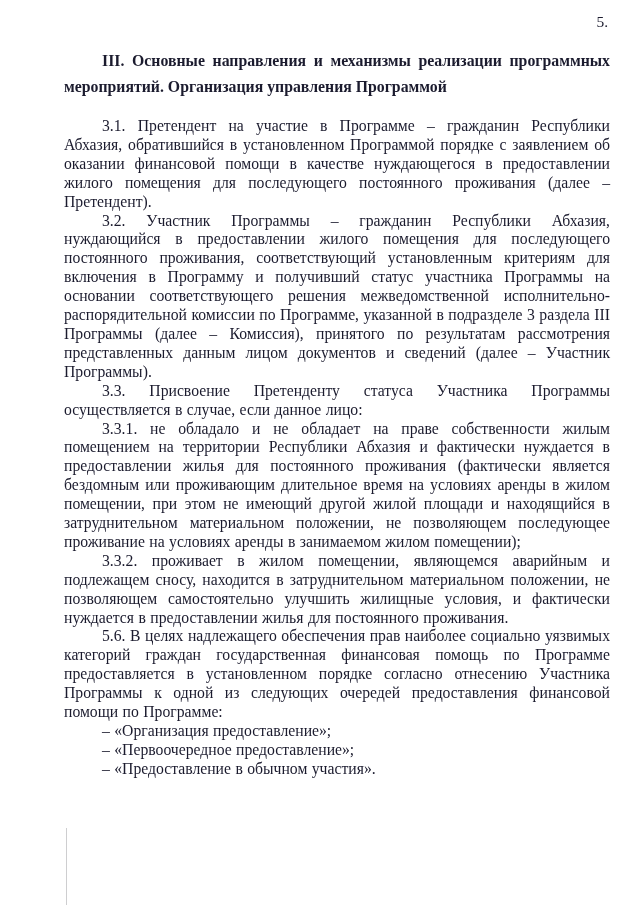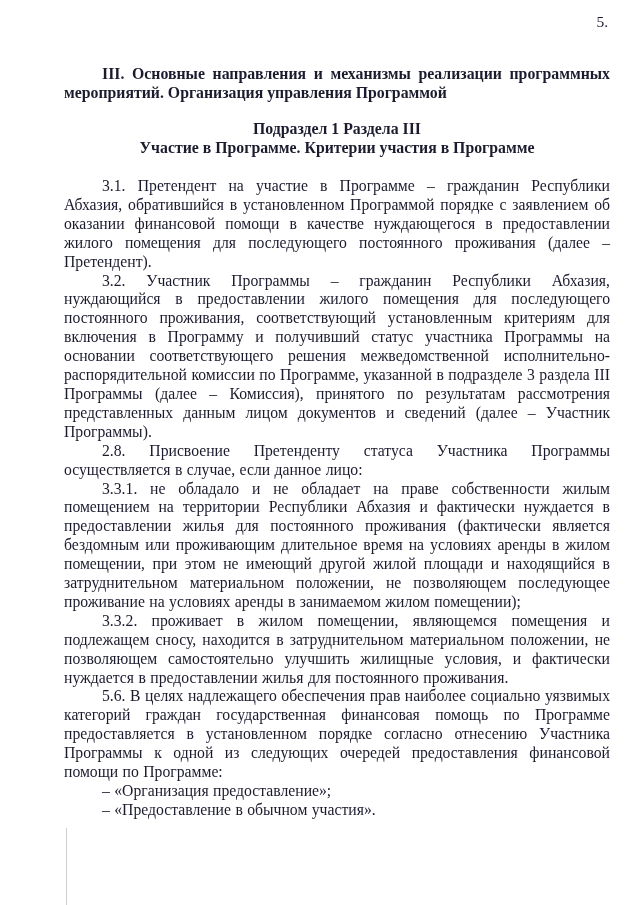--- a/index.html
+++ b/index.html
@@ -22,24 +22,24 @@
   }
   .content {
     position: absolute;
     top: 48px;
     left: 64px;
     right: 30px;
   }
   .main-heading {
     font-weight: bold;
     font-size: 15.8px;
-    line-height: 19px;
+    line-height: 26px;
     text-align: justify;
     text-indent: 38px;
-    margin: 16px 0 17px 0;
+    margin: 0 0 17px 0;
   }
   .sub-heading {
     font-weight: bold;
     font-size: 15.8px;
     line-height: 19px;
     text-align: center;
     margin: 0 0 20px 0;
   }
   .body-text p {
     margin: 0;
@@ -66,34 +66,31 @@
 <body>
 
 <div class="page">
 
   <div class="page-number">5.</div>
 
   <div class="content">
 
     <h1 class="main-heading">III. Основные направления и механизмы реализации программных мероприятий. Организация управления Программой</h1>
 
-    <div class="sub-heading">
-      <div>Подраздел 1 Раздела III</div>
-      <div>Участие в Программе. Критерии участия в Программе</div>
-    </div>
 
     <div class="body-text">
       <p>3.1. Претендент на участие в Программе – гражданин Республики Абхазия, обратившийся в установленном Программой порядке с заявлением об оказании финансовой помощи в качестве нуждающегося в предоставлении жилого помещения для последующего постоянного проживания (далее – Претендент).</p>
       <p>3.2. Участник Программы – гражданин Республики Абхазия, нуждающийся в предоставлении жилого помещения для последующего постоянного проживания, соответствующий установленным критериям для включения в Программу и получивший статус участника Программы на основании соответствующего решения межведомственной исполнительно-распорядительной комиссии по Программе, указанной в подразделе 3 раздела III Программы (далее – Комиссия), принятого по результатам рассмотрения представленных данным лицом документов и сведений (далее – Участник Программы).</p>
-      <p>2.8. Присвоение Претенденту статуса Участника Программы осуществляется в случае, если данное лицо:</p>
+      <p>3.3. Присвоение Претенденту статуса Участника Программы осуществляется в случае, если данное лицо:</p>
       <p>3.3.1. не обладало и не обладает на праве собственности жилым помещением на территории Республики Абхазия и фактически нуждается в предоставлении жилья для постоянного проживания (фактически является бездомным или проживающим длительное время на условиях аренды в жилом помещении, при этом не имеющий другой жилой площади и находящийся в затруднительном материальном положении, не позволяющем последующее проживание на условиях аренды в занимаемом жилом помещении);</p>
-      <p>3.3.2. проживает в жилом помещении, являющемся помещения и подлежащем сносу, находится в затруднительном материальном положении, не позволяющем самостоятельно улучшить жилищные условия, и фактически нуждается в предоставлении жилья для постоянного проживания.</p>
+      <p>3.3.2. проживает в жилом помещении, являющемся аварийным и подлежащем сносу, находится в затруднительном материальном положении, не позволяющем самостоятельно улучшить жилищные условия, и фактически нуждается в предоставлении жилья для постоянного проживания.</p>
       <p>5.6. В целях надлежащего обеспечения прав наиболее социально уязвимых категорий граждан государственная финансовая помощь по Программе предоставляется в установленном порядке согласно отнесению Участника Программы к одной из следующих очередей предоставления финансовой помощи по Программе:</p>
 
       <p class="list-line">– «Организация предоставление»;</p>
+      <p class="list-line">– «Первоочередное предоставление»;</p>
       <p class="list-line">– «Предоставление в обычном участия».</p>
     </div>
 
   </div>
 
   <div class="scan-artifact-line"></div>
 
 </div>
 
 </body></html>

